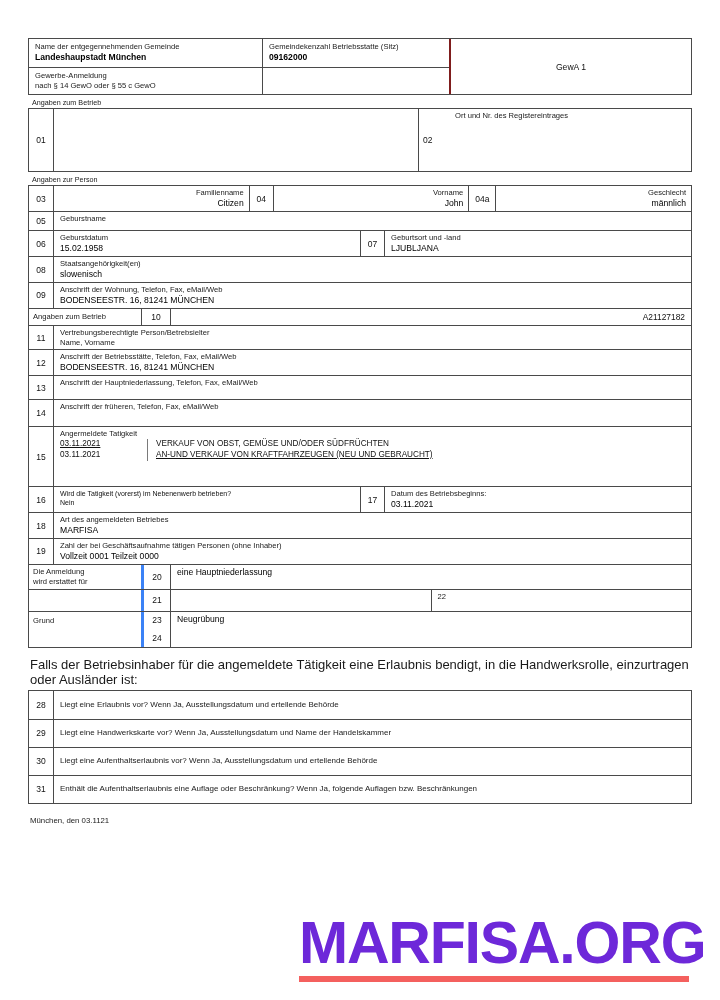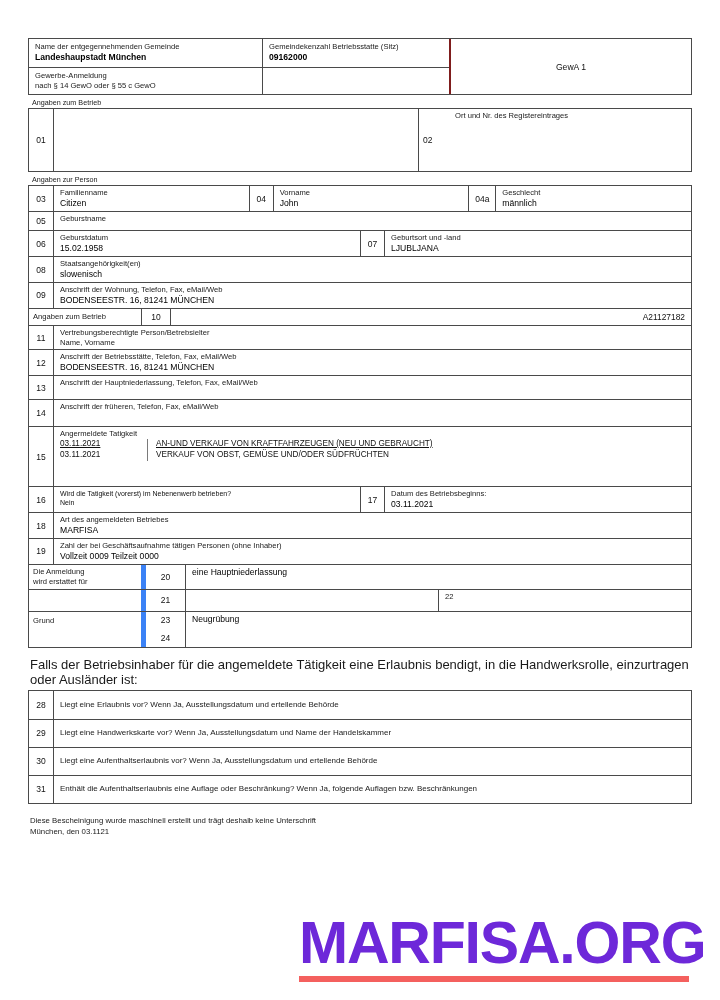--- a/index.html
+++ b/index.html
@@ -61,21 +61,21 @@
   }
 
   
   .betrieb-box { display: flex; height: 62px; }
   .b01 { flex: 1; border-right: 1px solid #4a4a4a; display: flex; }
   .b02 { width: 272px; display: flex; }
   .b02 .num { border-right: none; width: 30px; min-width: 30px; justify-content: flex-start; padding-left: 4px; }
 
   
   .r { display: flex; border-top: 1px solid #4a4a4a; min-height: 19px; }
-  .r.first { border-top: none; }
+  .r.first { border-top: none; text-align: right; }
   .col-sep { border-left: 1px solid #4a4a4a; }
 
   .w-name { width: 272px; }
   .w-vorname { width: 250px; }
 
   
   .strip10 { display: flex; border-top: 1px solid #4a4a4a; min-height: 17px; align-items: stretch; }
   .strip10 .capcell { width: 112px; display: flex; align-items: center; padding-left: 4px; }
   .strip10 .n10 { width: 30px; border-left: 1px solid #4a4a4a; border-right: 1px solid #4a4a4a;
                   display: flex; align-items: center; justify-content: center; font-size: 8.5px; }
@@ -88,21 +88,21 @@
   .act-texts { flex: 1; padding-left: 8px; }
   .act-line { font-size: 8.2px; line-height: 1.33; white-space: nowrap; }
   .ul { text-decoration: underline; }
 
   
   .w16 { width: 272px; }
   .tiny { font-size: 7.0px; line-height: 1.3; }
 
   
   .leftlabel { width: 112px; padding: 2px 4px; display: flex; align-items: center; }
-  .nmid { width: 45px; min-width: 30px; border-left: 5px solid #3b82f6; border-right: 1px solid #4a4a4a;
+  .nmid { width: 30px; min-width: 30px; border-left: 3px solid #3b82f6; border-right: 1px solid #4a4a4a;
           display: flex; align-items: center; justify-content: center; font-size: 8.5px; }
 
   
   .note {
     font-size: 13px;
     color: #1a1a1a;
     margin: 9px 0 3px 2px;
   }
   .perm-row { display: flex; border-top: 1px solid #4a4a4a; min-height: 28px; align-items: center; }
   .perm-row.first { border-top: none; }
@@ -286,22 +286,22 @@
       <div class="r" style="min-height:60px">
         <div class="num">15</div>
         <div class="fld">
           <div class="lbl">Angermeldete Tatigkeit</div>
           <div class="act-wrap">
             <div class="act-dates">
               <div class="act-line ul">03.11.2021</div>
               <div class="act-line">03.11.2021</div>
             </div>
             <div class="act-texts">
+              <div class="act-line">VERKAUF VON OBST, GEMÜSE UND/ODER SÜDFRÜCHTEN</div>
               <div class="act-line ul">AN-UND VERKAUF VON KRAFTFAHRZEUGEN (NEU UND GEBRAUCHT)</div>
-              <div class="act-line">VERKAUF VON OBST, GEMÜSE UND/ODER SÜDFRÜCHTEN</div>
             </div>
           </div>
         </div>
       </div>
 
       <div class="r" style="min-height:22px">
         <div class="num">16</div>
         <div class="fld w16">
           <div class="tiny">Wird die Tatigkeit (vorerst) im Nebenenwerb betrieben?</div>
           <div class="tiny">Nein</div>
@@ -318,21 +318,21 @@
         <div class="fld">
           <div class="lbl">Art des angemeldeten Betriebes</div>
           <div class="val">MARFISA</div>
         </div>
       </div>
 
       <div class="r">
         <div class="num">19</div>
         <div class="fld">
           <div class="lbl">Zahl der bei Geschäftsaufnahme tätigen Personen (ohne Inhaber)</div>
-          <div class="val">Vollzeit  0009  Teilzeit  0000</div>
+          <div class="val">Vollzeit  0001  Teilzeit  0000</div>
         </div>
       </div>
 
       <div class="r" style="min-height:25px">
         <div class="leftlabel">
           <div>
             <div class="lbl">Die Anmeldung</div>
             <div class="lbl">wird erstattet für</div>
           </div>
         </div>
@@ -400,21 +400,20 @@
       <div class="perm-row">
         <div class="num" style="align-self:stretch">31</div>
         <div class="fld">
           <div class="lbl" style="font-size:8px">Enthält die Aufenthaltserlaubnis eine Auflage oder Beschränkung? Wenn Ja, folgende Auflagen bzw. Beschränkungen</div>
           <div class="val"></div>
         </div>
       </div>
     </div>
 
     <div class="closing">
-      <div>Diese Bescheinigung wurde maschinell erstellt und trägt deshalb keine Unterschrift</div>
       <div>München, den 03.1121</div>
     </div>
 
   </div>
 
   <div class="logo">
     <div class="logo-text" style="color: #6d28d9;"><span>MARFISA</span><span>.</span><span>ORG</span></div>
     <div class="logo-bar" style="background: rgb(244, 96, 94);"></div>
   </div>
 

